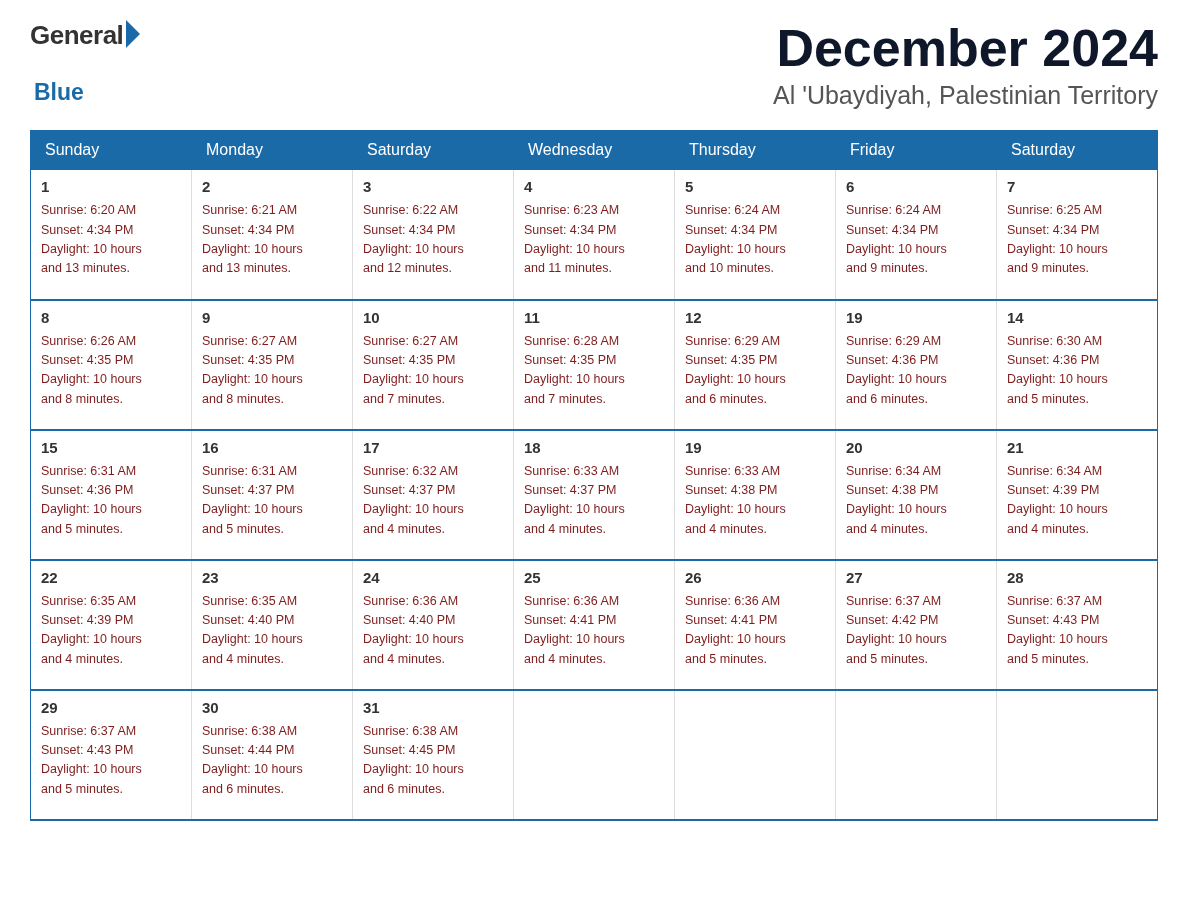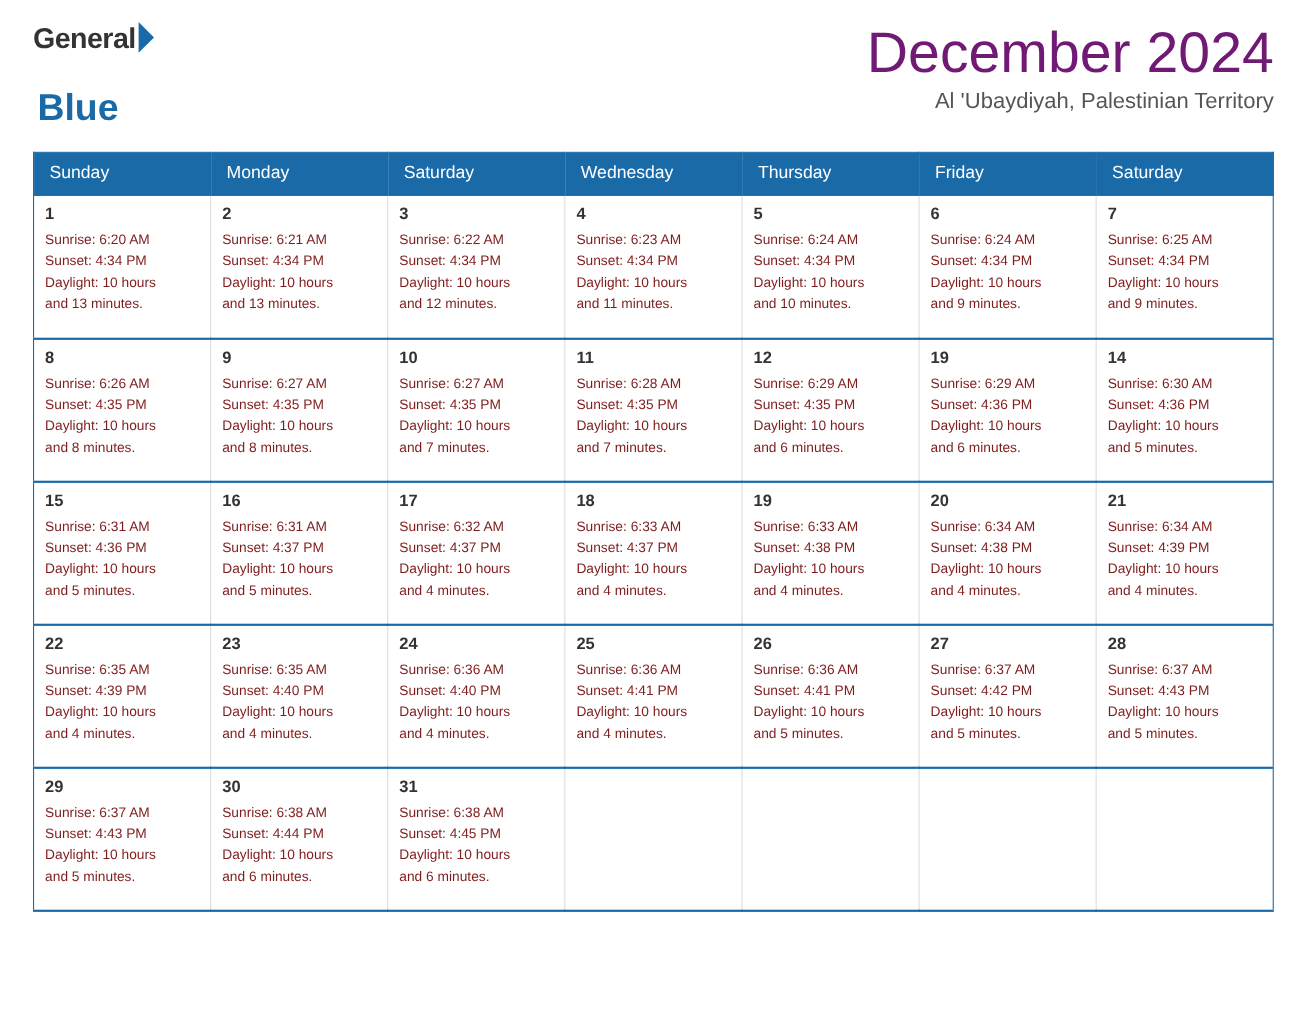--- a/index.html
+++ b/index.html
@@ -35,37 +35,37 @@
     .logo-triangle {
       width: 0;
       height: 0;
       border-left: 14px solid #1a6aa8;
       border-top: 14px solid transparent;
       border-bottom: 14px solid transparent;
       margin-left: 3px;
       margin-top: -4px;
     }
     .logo-blue {
-      font-size: 34px;
+      font-size: 23px;
       font-weight: bold;
       color: #1a6aa8;
       margin-top: -4px;
       margin-left: 4px;
     }
     .title-block {
       text-align: right;
     }
     .month-title {
       font-size: 52px;
-      font-weight: normal;
-      color: #701a75;
+      font-weight: bold;
+      color: #0f172a;
       line-height: 1.1;
     }
     .location-title {
-      font-size: 20px;
+      font-size: 25px;
       color: #555;
       margin-top: 4px;
     }
     table {
       width: 100%;
       border-collapse: collapse;
       table-layout: fixed;
     }
     thead tr {
       background-color: #1a6aa8;

